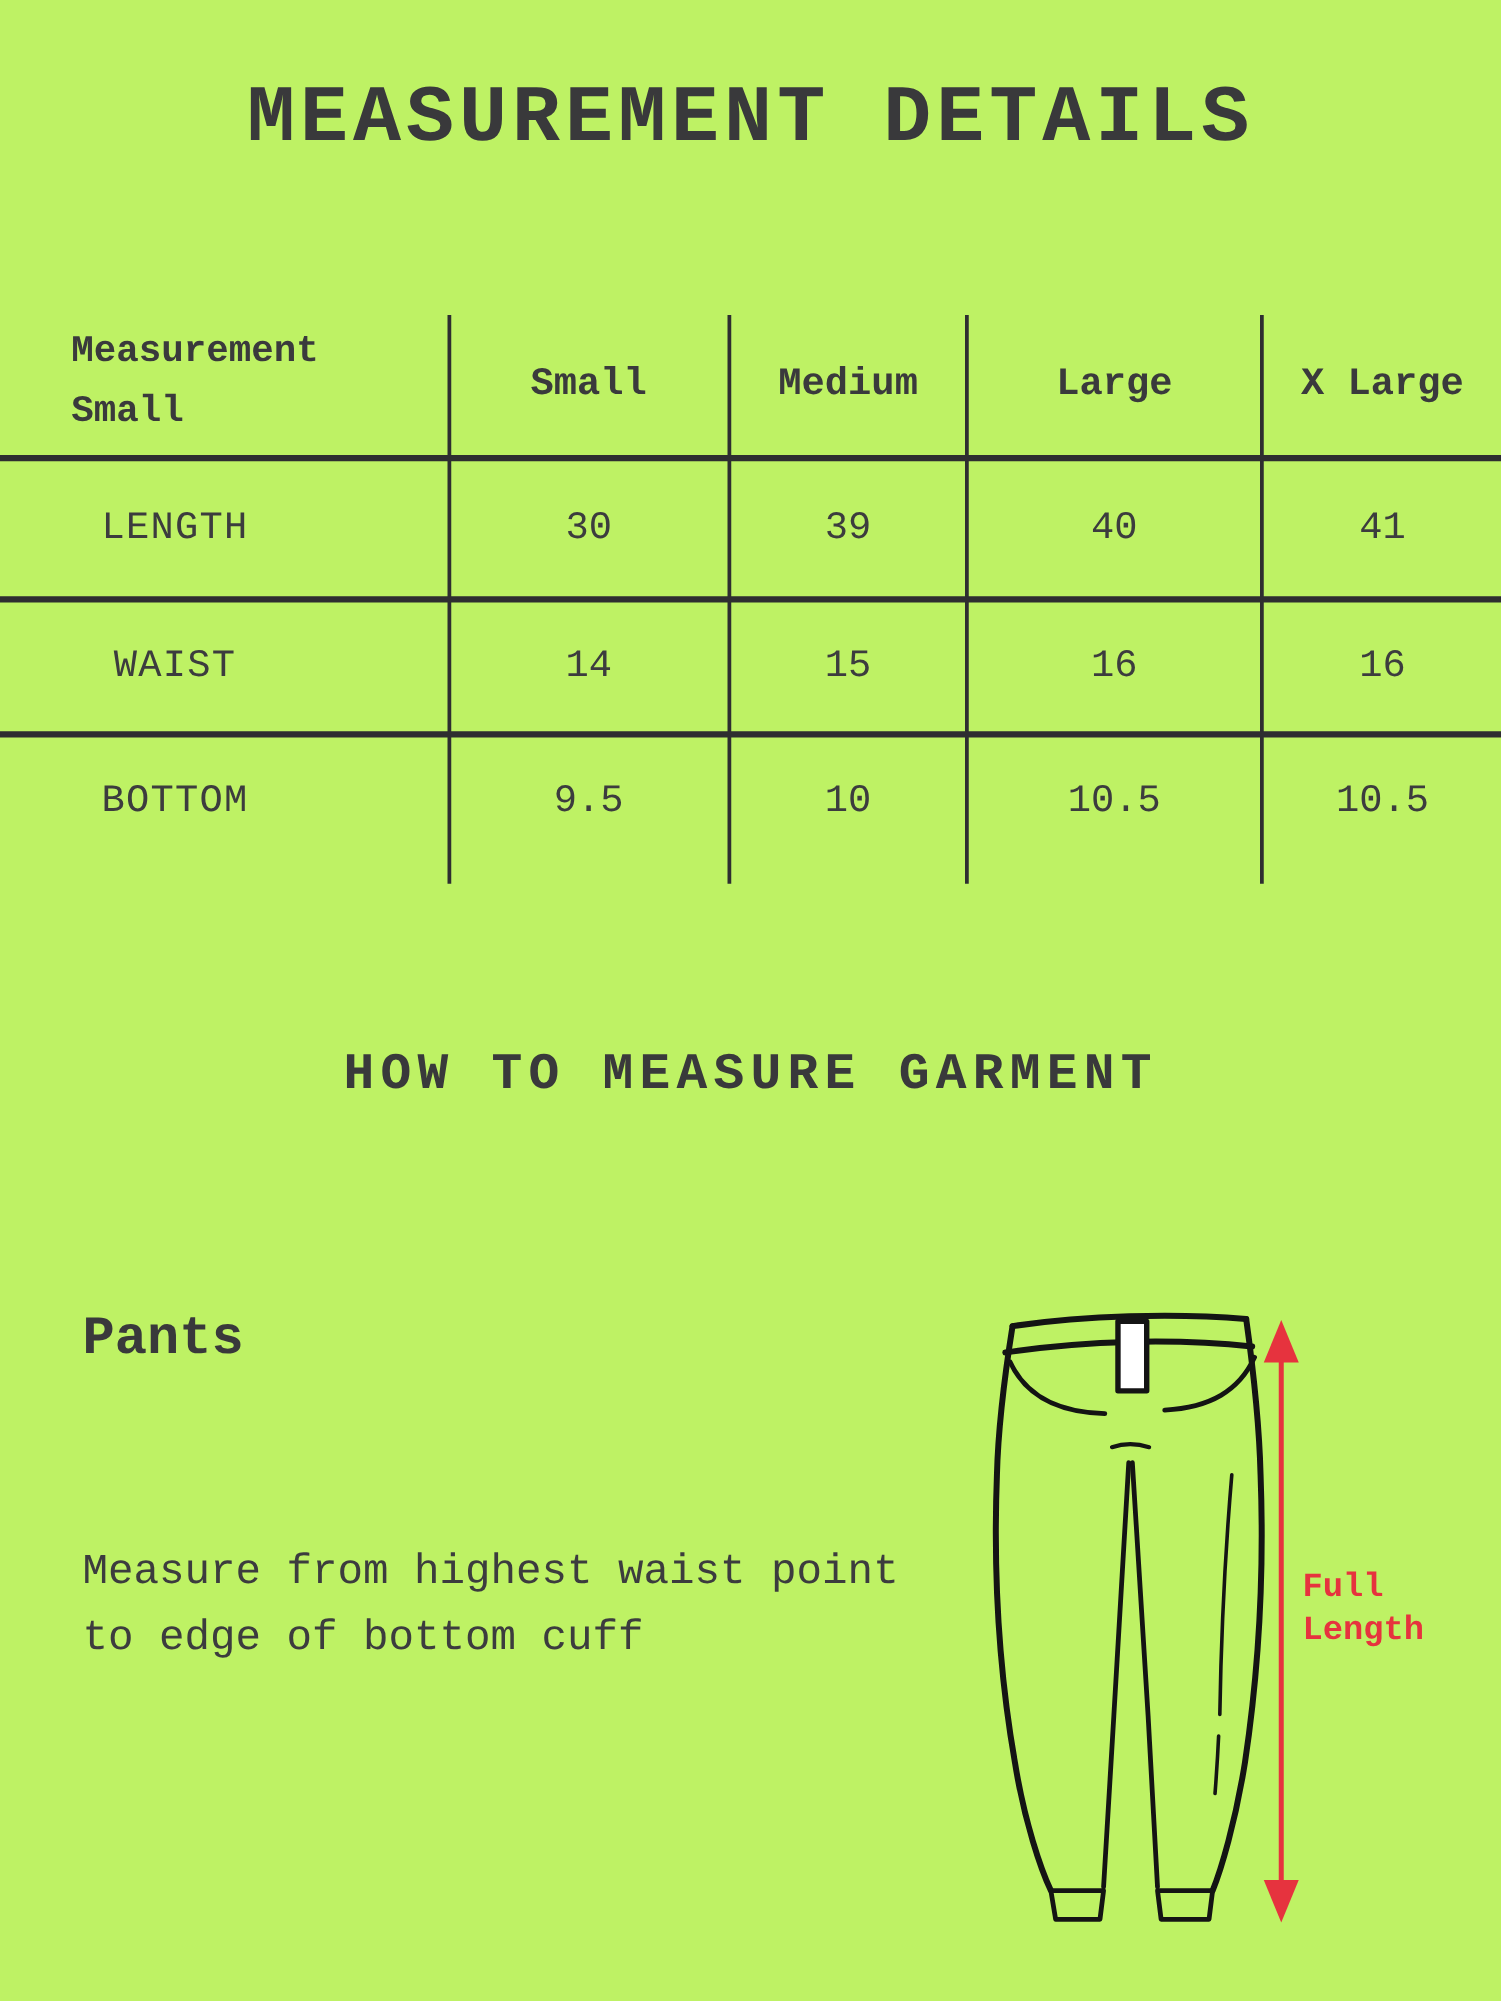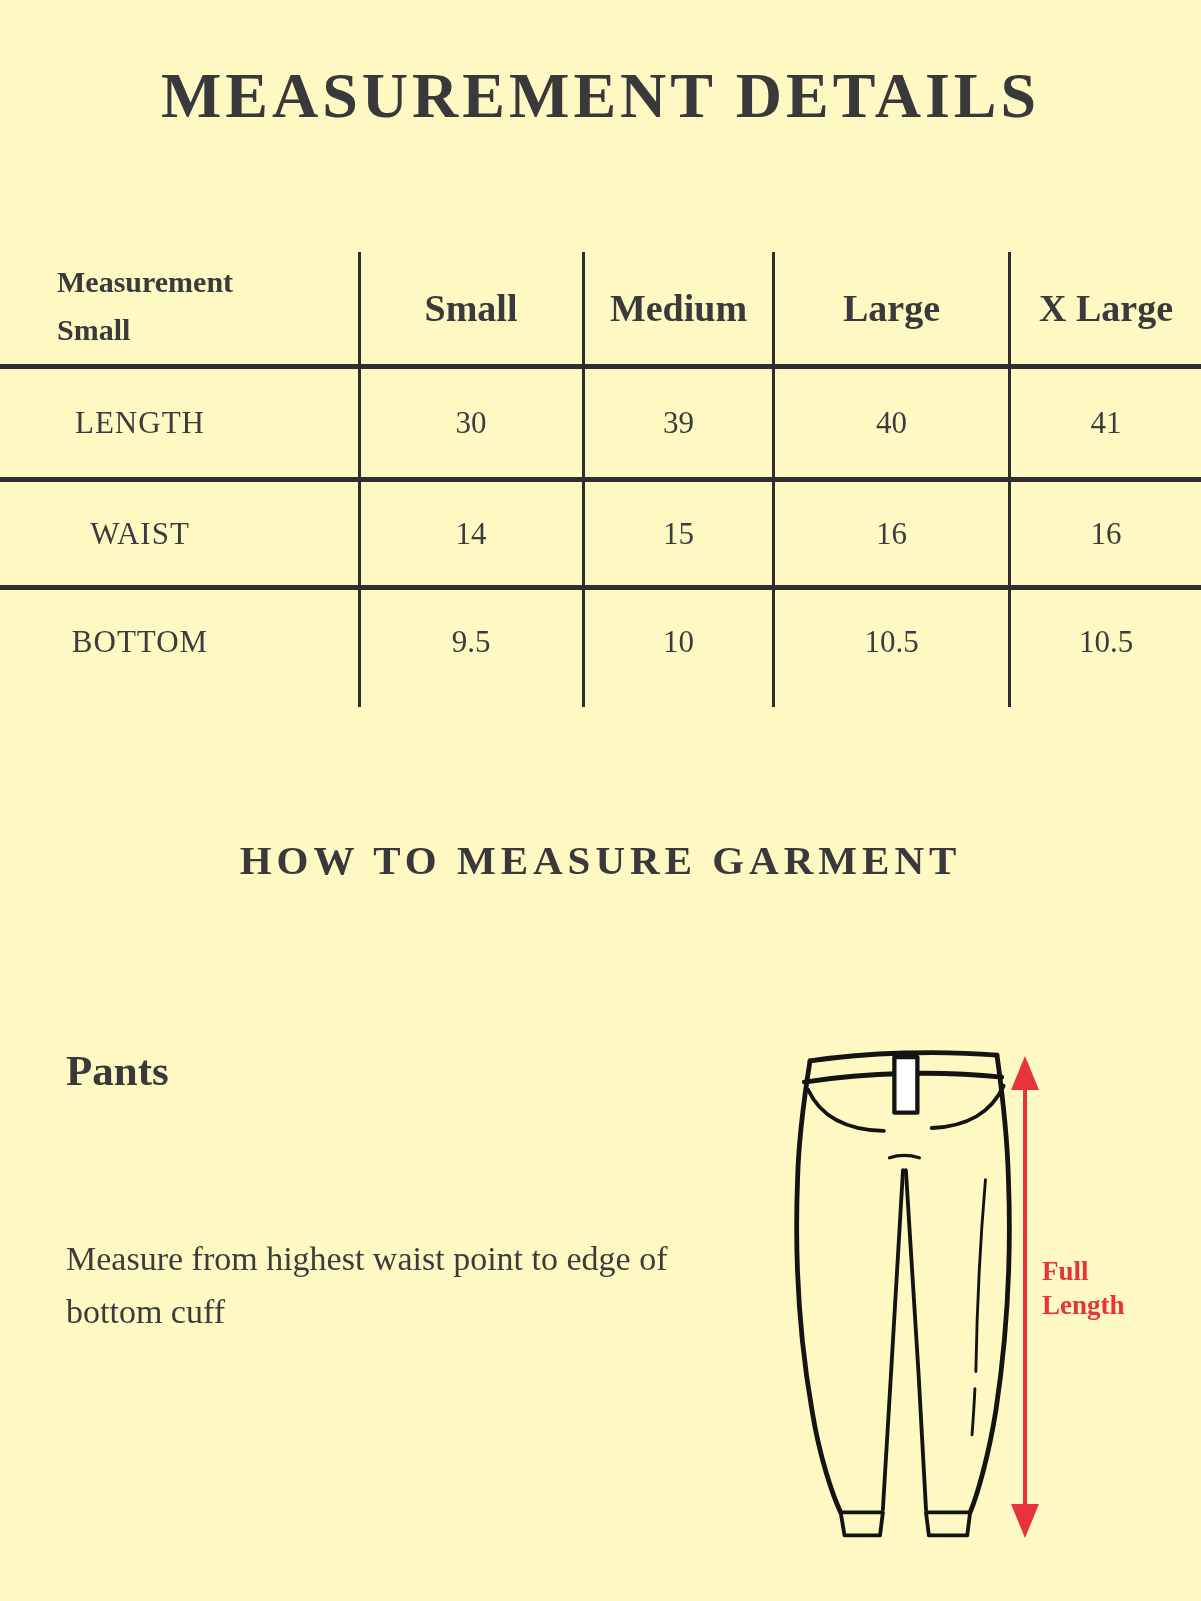--- a/index.html
+++ b/index.html
@@ -1,20 +1,20 @@
 <!DOCTYPE html>
 <html><head>
 <meta charset="utf-8">
 <style>
   html,body{margin:0;padding:0;background:#ffffff;}
   .page{
     position:relative;
     width:1201px;height:1601px;
-    background:#fef9c3;
-    font-family:Liberation Serif, serif;
+    background:#bef264;
+    font-family:Liberation Mono, monospace;
     color:#3a3a3c;
     overflow:hidden;
   }
   .abs{position:absolute;}
 
   
   .main-title{
     top:64px;left:0;width:1201px;
     text-align:center;
     font-size:64px;line-height:1.0;
@@ -34,21 +34,21 @@
   .hline{left:0;width:1201px;height:5px;background:#2e2e30;}
 
   
   .corner-head{
     left:57px;top:258px;width:252px;
     font-size:30px;font-weight:bold;line-height:48px;
     color:#3a3a3c;
   }
   .col-head{
     top:252px;height:112px;line-height:112px;
-    text-align:center;font-size:38px;font-weight:bold;
+    text-align:center;font-size:31px;font-weight:bold;
     color:#3a3a3c;
   }
   .row-label{
     left:0;width:280px;text-align:center;
     font-size:31px;font-weight:400;letter-spacing:1px;
     color:#3c3c3e;
   }
   .cell{
     text-align:center;font-size:31px;font-weight:400;
     color:#3c3c3e;

